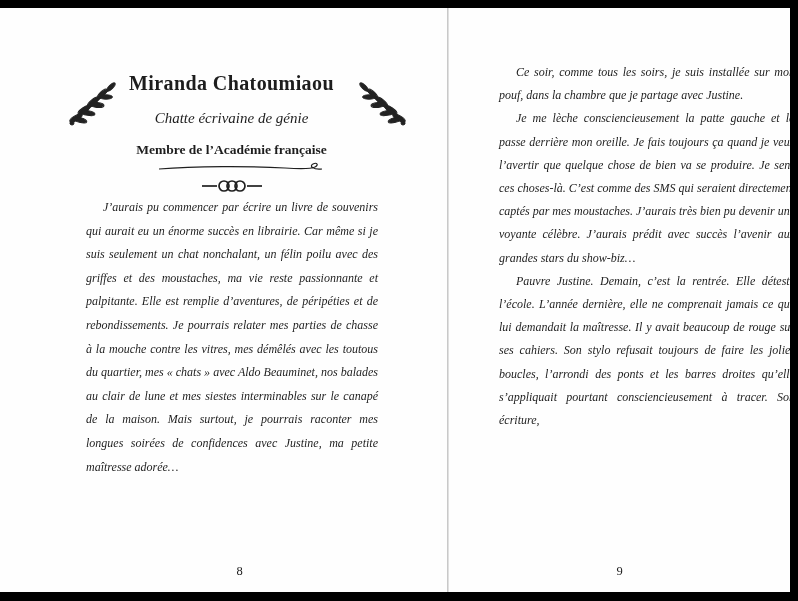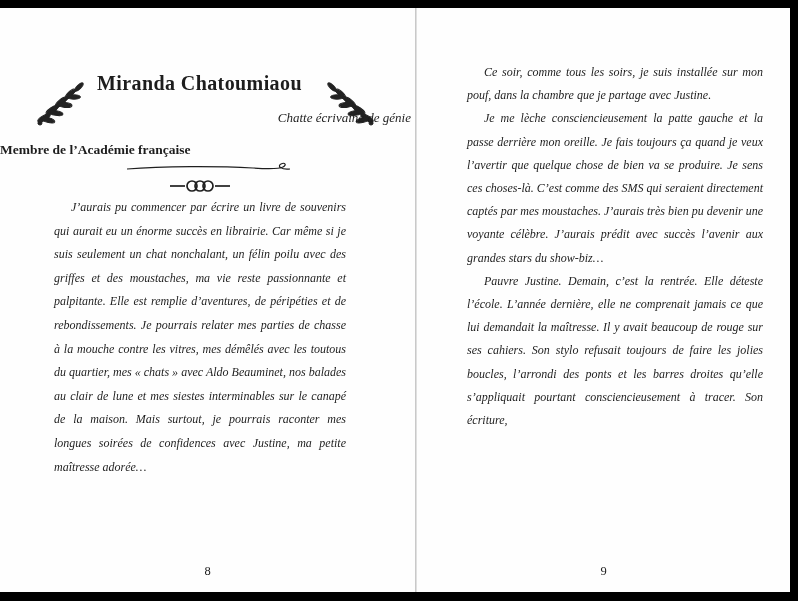--- a/index.html
+++ b/index.html
@@ -17,45 +17,45 @@
   .frame-right  { top: 0; right: 0; width: 8px; height: 601px; }
 
   .spread {
     position: absolute;
     top: 8px; left: 0;
     width: 790px; height: 584px;
     background: #fefefe;
     display: flex;
   }
   .page { position: relative; height: 100%; }
-  .page-left  { width: 415px; }
+  .page-left  { width: 415px; margin-left: 32px; }
   .gutter {
     width: 2px; height: 100%;
     background: linear-gradient(to right, #bdbdbd, #ececec);
   }
   .page-right { flex: 1; }
 
   
   .branch { position: absolute; top: 72px; }
   .branch-left  { left: 34px; }
   .branch-right { right: 38px; transform: scaleX(-1); }
 
   .title {
     position: absolute; top: 64px; left: 0; width: 399px;
     text-align: center;
     font-size: 20px; font-weight: 700; letter-spacing: 0.4px;
   }
   .subtitle {
-    position: absolute; top: 102px; left: 12px; width: 399px;
-    text-align: right;
-    font-style: italic; font-size: 13px;
+    position: absolute; top: 102px; left: 0; width: 399px;
+    text-align: center;
+    font-style: italic; font-size: 15px;
   }
   .affiliation {
     position: absolute; top: 134px; left: 0; width: 399px;
-    text-align: left;
+    text-align: center;
     font-weight: 700; font-size: 13.5px;
   }
   .flourish { position: absolute; top: 152px; left: 50%; transform: translateX(-50%); }
   .divider  { position: absolute; top: 169px; left: 0; width: 399px; text-align: center; }
 
   
   .body { position: absolute; text-align: justify; font-size: 12px; line-height: 23.6px; font-style: italic; }
   .body-left  { top: 188px; left: 54px; width: 292px; }
   .body-right { top: 53px;  left: 50px; width: 296px; line-height: 23.2px; }
   .body p { text-indent: 17px; margin: 0; }

